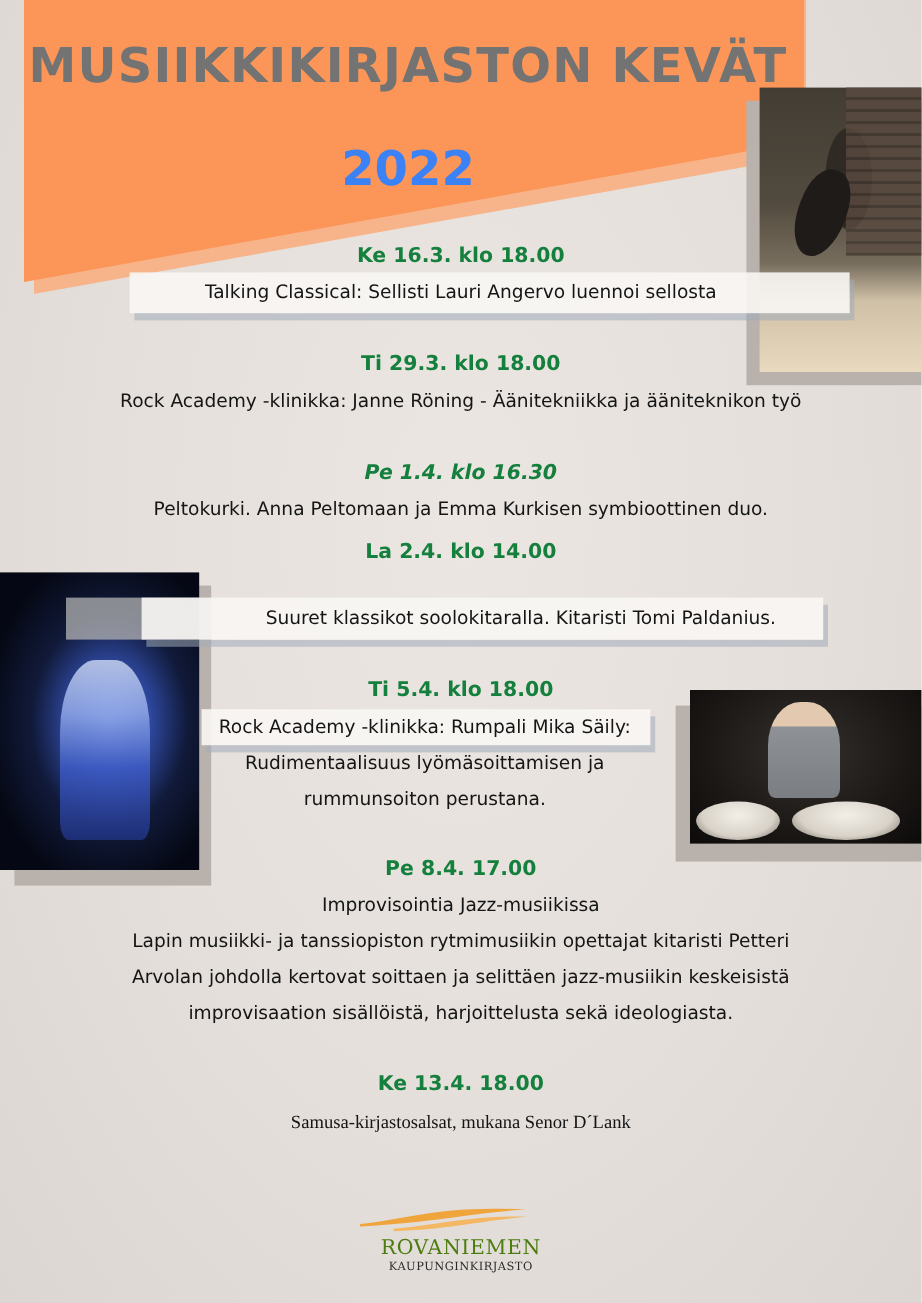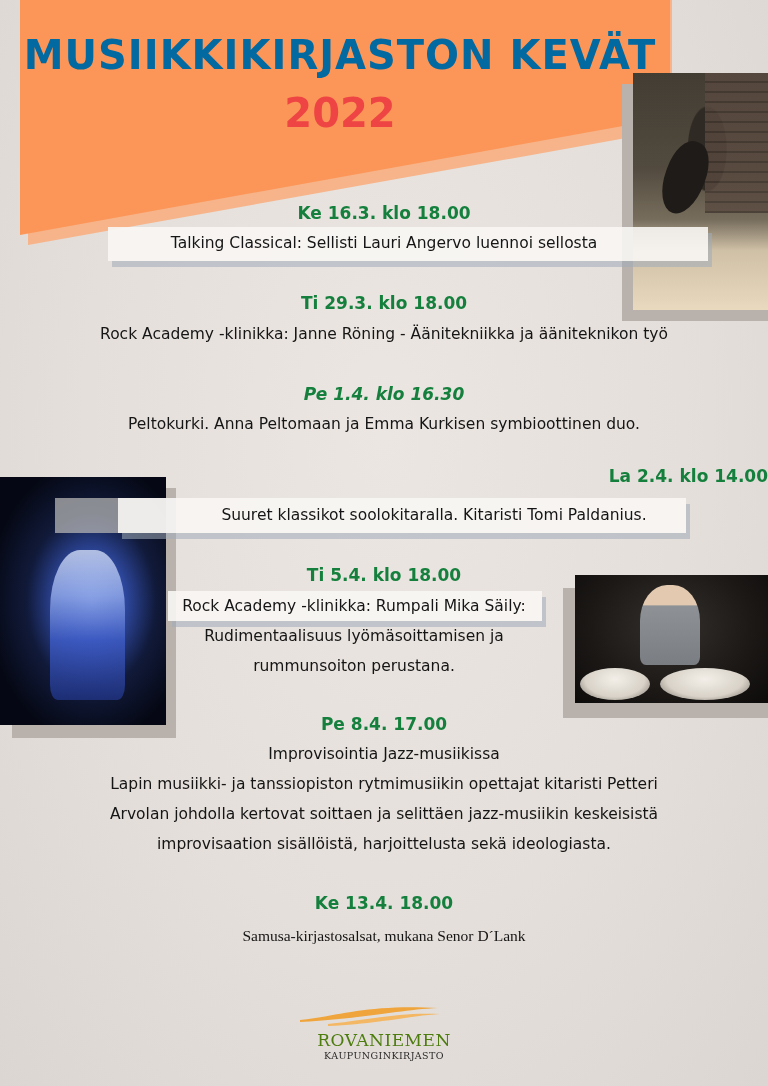--- a/index.html
+++ b/index.html
@@ -19,25 +19,25 @@
     clip-path: polygon(0 0, 100% 0, 100% 53%, 0 100%);
   }
   .banner {
     left: 20px; top: 0; width: 650px; height: 235px;
     background: #fb9658;
     clip-path: polygon(0 0, 100% 0, 100% 50%, 0 100%);
   }
   .title-line1 {
     left: 0; width: 680px; top: 32px; text-align: center;
     font-family: "DejaVu Sans", sans-serif; font-weight: bold;
-    font-size: 40px; letter-spacing: 1px; color: #0369a1;
+    font-size: 40px; letter-spacing: 1px; color: #737373;
   }
   .title-line2 {
-    left: 0; width: 680px; top: 90px; text-align: center;
-    font-weight: bold; font-size: 40px; color: #ef4444;
+    left: 0; width: 680px; top: 118px; text-align: center;
+    font-weight: bold; font-size: 40px; color: #3b82f6;
   }
 
   
   .photo-shadow { background: #b9b2ac; }
   .photo-cello {
     left: 633px; top: 73px; width: 135px; height: 237px;
     background:
       radial-gradient(ellipse at 55% 32%, #2b2622 0%, #2b2622 18%, transparent 19%),
       linear-gradient(180deg, #3c3832 0%, #4a443d 40%, #6b655c 62%, #b9b2a6 75%, #cfc9bf 100%);
     filter: sepia(0.4);
@@ -123,21 +123,21 @@
 <div class="abs event-date" style="top:293px;">Ti 29.3. klo 18.00</div>
 <div class="abs event-text" style="top:325px;">Rock Academy -klinikka: Janne Röning - Äänitekniikka ja ääniteknikon työ</div>
 
 <div class="abs event-date" style="top:384px;font-style:italic;">Pe 1.4. klo 16.30</div>
 <div class="abs event-text" style="top:415px;">Peltokurki. Anna Peltomaan ja Emma Kurkisen symbioottinen duo.</div>
 
 <div class="abs photo-shadow" style="left:12px;top:488px;width:164px;height:250px;"></div>
 <div class="abs photo-guitar"></div>
 <div class="abs guitar-person"></div>
 
-<div class="abs event-date" style="top:466px;text-align:right;">La 2.4. klo 14.00</div>
+<div class="abs event-date" style="top:450px;">La 2.4. klo 14.00</div>
 <div class="abs hl-grey" style="left:55px;top:498px;width:120px;height:35px;"></div>
 <div class="abs hl-box" style="left:118px;top:498px;width:568px;height:35px;"></div>
 <div class="abs event-text" style="top:506px;left:50px;">Suuret klassikot soolokitaralla. Kitaristi Tomi Paldanius.</div>
 
 <div class="abs photo-shadow" style="left:563px;top:588px;width:205px;height:130px;"></div>
 <div class="abs photo-drums"></div>
 <div class="abs drum-person"></div>
 <div class="abs drum-head" style="left:580px;width:70px;"></div>
 <div class="abs drum-head" style="left:660px;width:90px;"></div>
 

